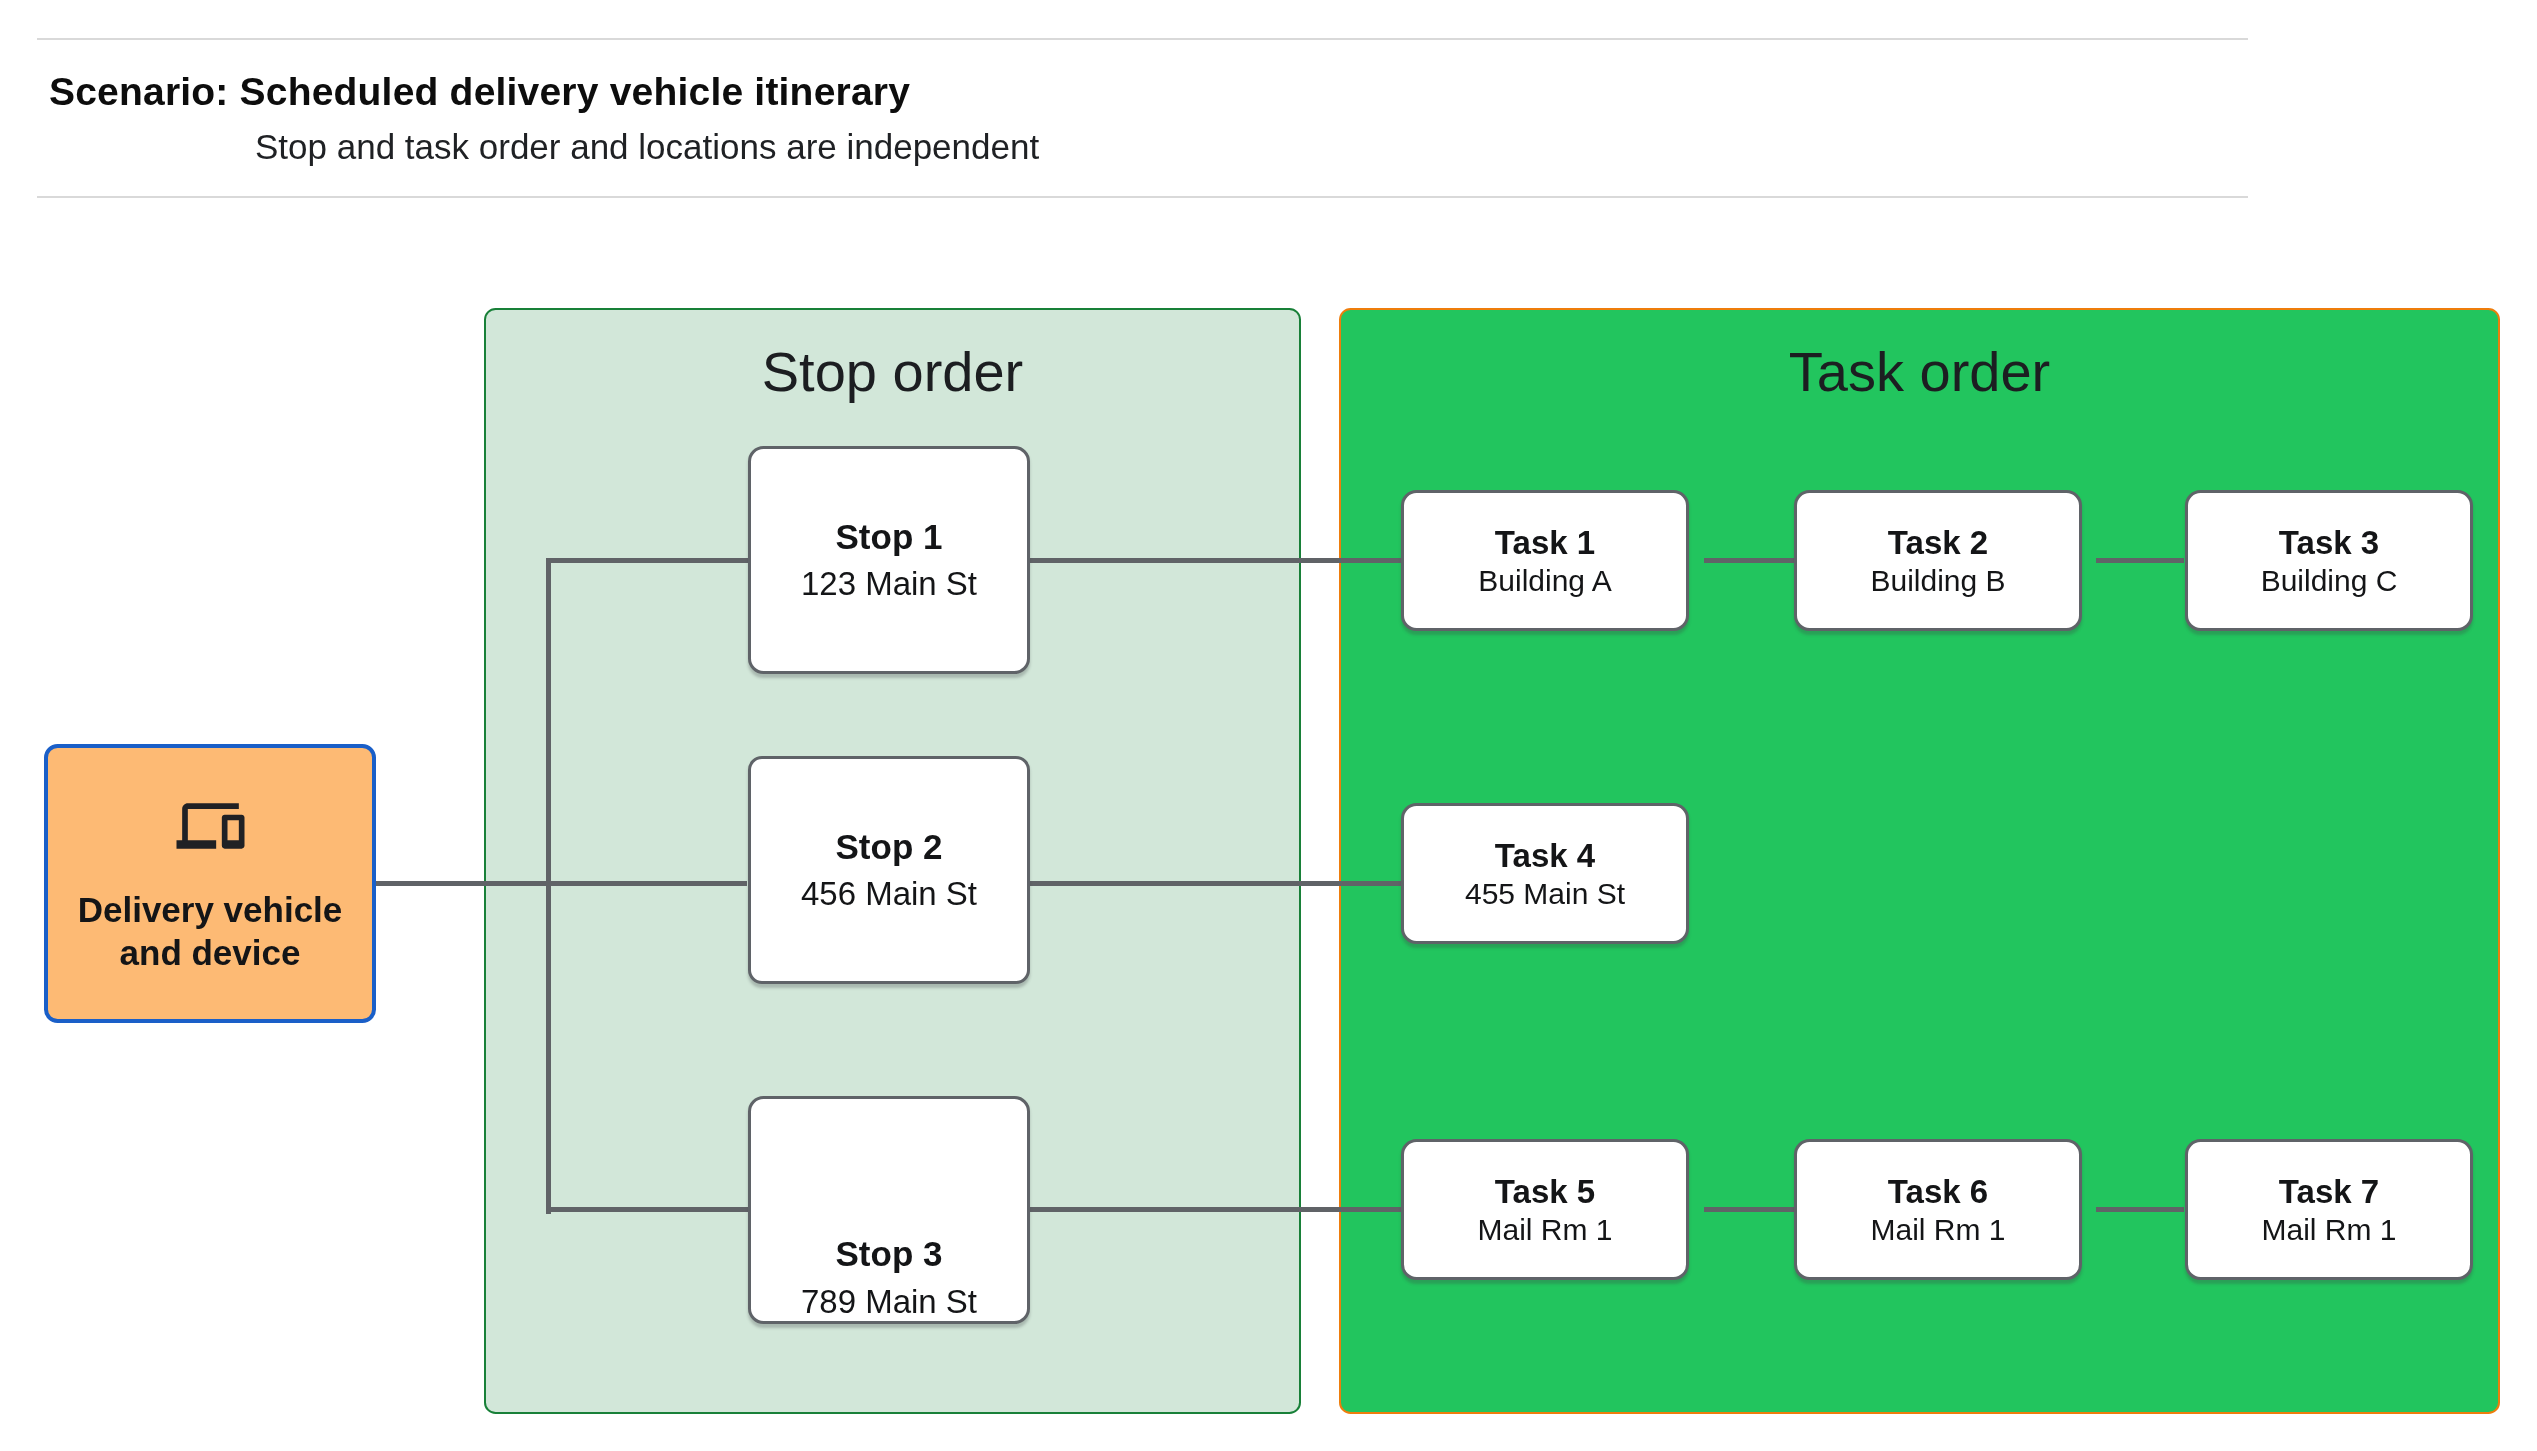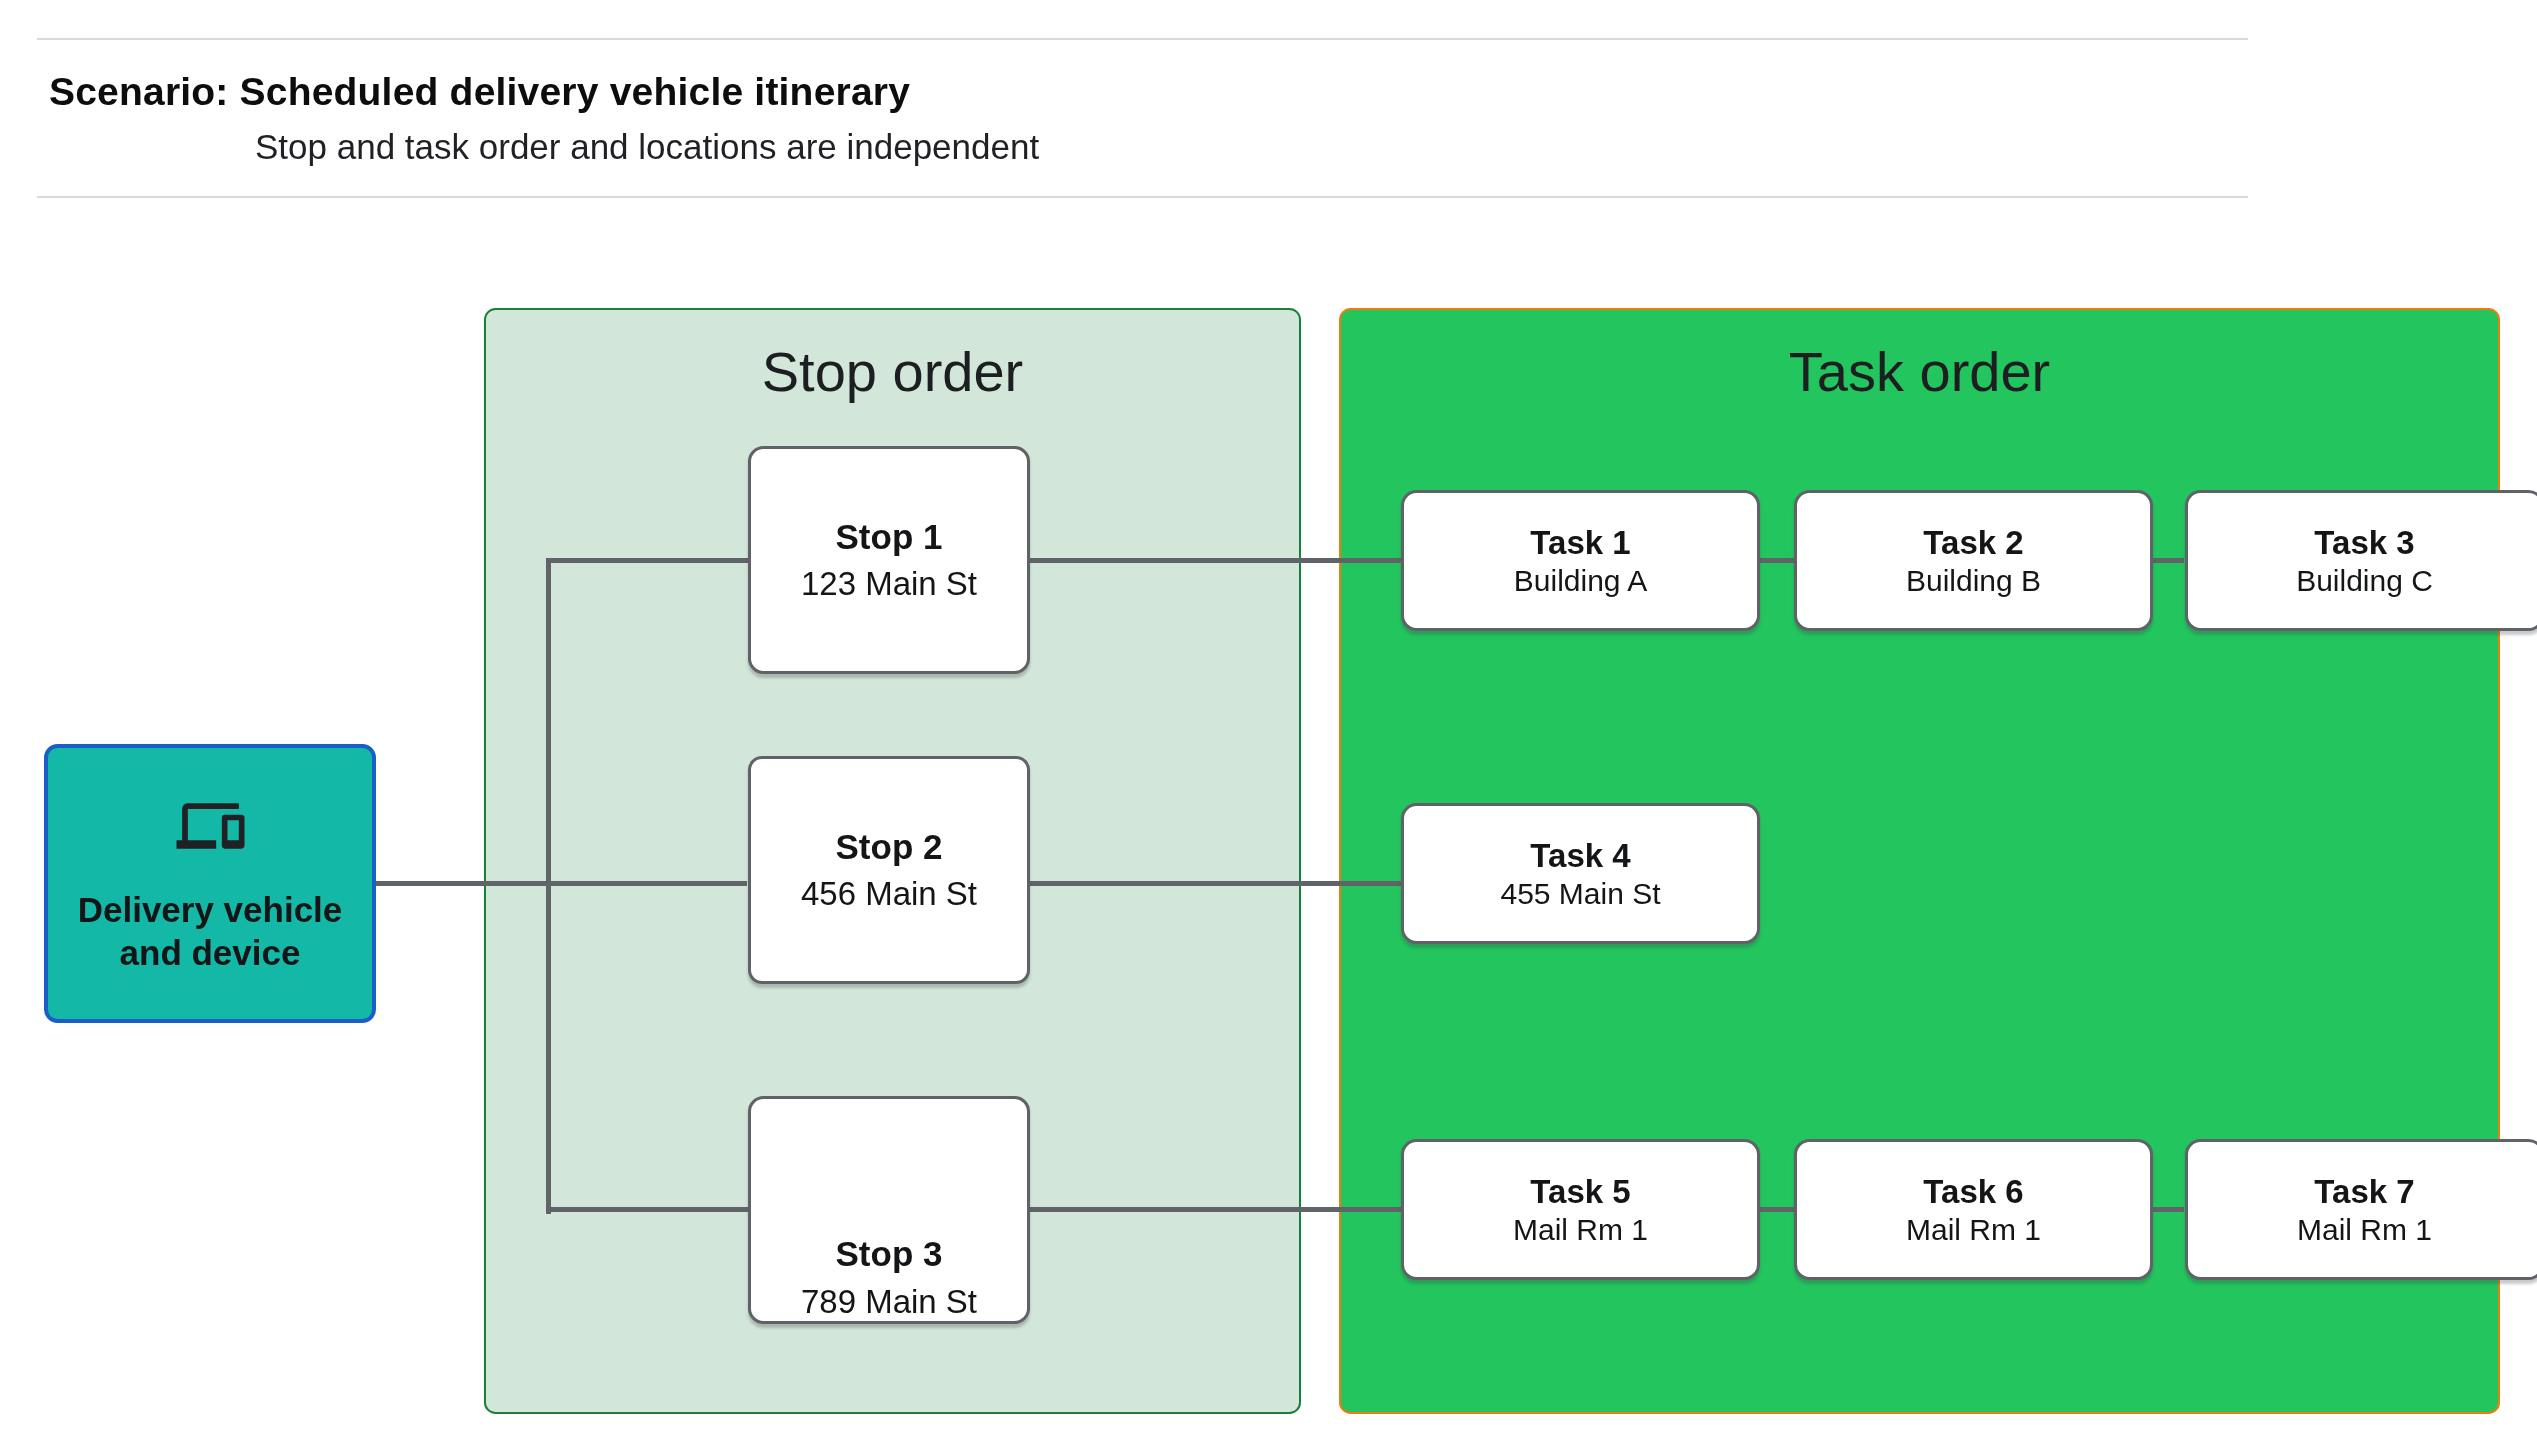--- a/index.html
+++ b/index.html
@@ -34,26 +34,26 @@
     position:absolute;background:#ffffff;
     border:3.9px solid #5F6368;border-radius:15.5px;
     box-sizing:border-box;z-index:3;
     display:flex;flex-direction:column;align-items:center;justify-content:center;
     text-align:center;
     box-shadow:0 3.9px 2.9px rgba(60,64,67,0.28);
   }
   .stop-node{left:748px;width:282px;height:228px;gap:8.7px;}
   .stop-node .node-title{font-size:35px;font-weight:bold;color:#141517;}
   .stop-node .node-sub{font-size:33px;color:#141517;}
-  .task-node{width:359px;height:141px;gap:2px;}
+  .task-node{width:288px;height:141px;gap:2px;}
   .task-node .node-title{font-size:33px;font-weight:bold;color:#141517;}
   .task-node .node-sub{font-size:30px;color:#141517;}
   .vehicle-node{
     position:absolute;left:44px;top:744px;width:332px;height:279px;
-    background:#14b8a6;border:4.8px solid #1A5FC8;border-radius:13.6px;
+    background:#fdba74;border:4.8px solid #1A5FC8;border-radius:13.6px;
     box-sizing:border-box;z-index:3;
     display:flex;flex-direction:column;align-items:center;justify-content:center;gap:29px;
     text-align:center;
   }
   .vehicle-label{font-size:35px;font-weight:bold;line-height:1.22;color:#141517;width:271px;}
   .devices-icon{width:81px;height:68px;display:block;}
 </style>
 </head>
 <body>
 

